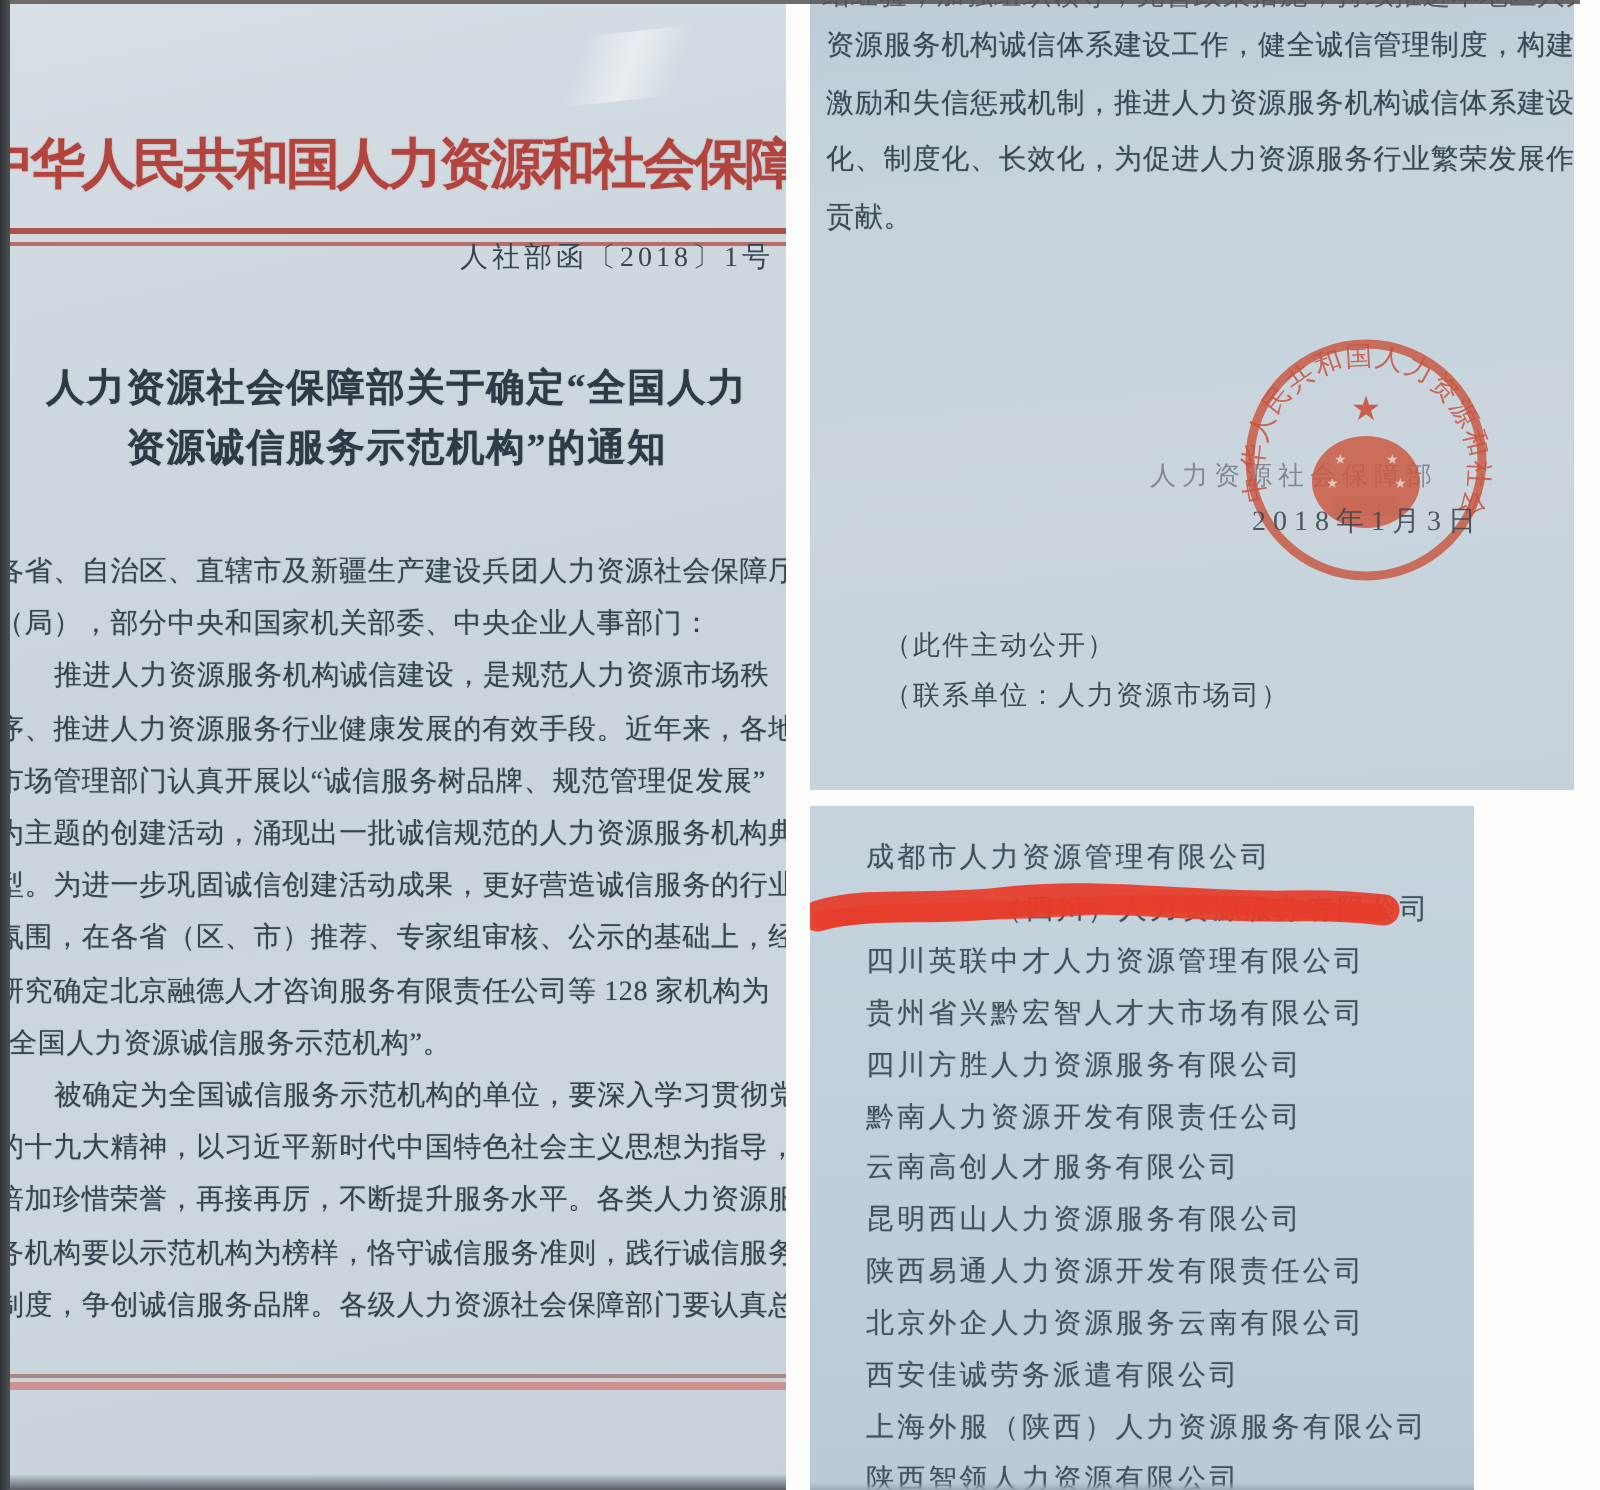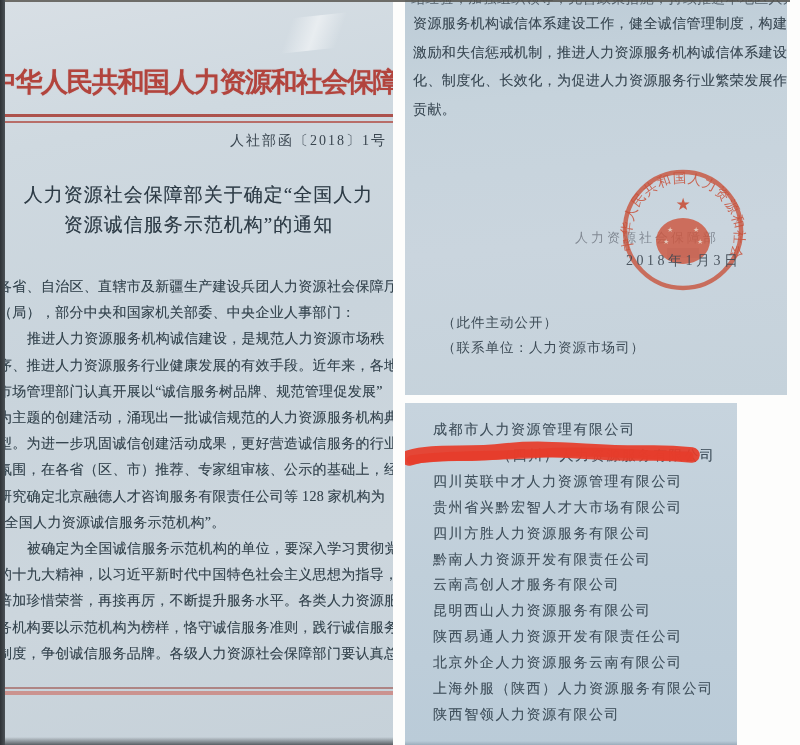--- a/index.html
+++ b/index.html
@@ -42,26 +42,26 @@
   .red-header {
     position:absolute; top:62px; left:-14px; white-space:nowrap;
     font-size:27px; font-weight:bold; letter-spacing:-1.5px;
     color:#b2443d; text-shadow:0 0 1px rgba(178,68,61,.45);
   }
   .red-rule-top { position:absolute; top:112px; left:0; width:100%; }
   .red-rule-top .l1 { height:3px; background:#a8423c; opacity:.9; }
   .red-rule-top .gap { height:4px; }
   .red-rule-top .l2 { height:2px; background:#b45a54; opacity:.85; }
   .doc-number {
-    position:absolute; top:130px; right:6px;
+    position:absolute; top:118px; right:6px;
     font-size:14px; letter-spacing:2px; color:#39454f;
   }
   .doc-title {
     position:absolute; top:178px; left:0; width:100%; text-align:center;
-    font-size:19px; font-weight:normal; line-height:30px; letter-spacing:1px;
+    font-size:19px; font-weight:bold; line-height:30px; letter-spacing:1px;
     color:#2d3b46; text-shadow:0 0 .6px rgba(45,59,70,.5);
   }
   .body-left {
     position:absolute; top:272px; left:-6px; width:404px;
     font-size:14px; line-height:26.2px; letter-spacing:.3px;
     color:#35454f; white-space:nowrap;
     text-shadow:0 0 .6px rgba(53,69,79,.45);
   }
   .body-left .indent { padding-left:29px; }
   .red-rule-bottom { position:absolute; top:685px; left:0; width:100%; }
@@ -207,20 +207,21 @@
       <div>成都市人力资源管理有限公司</div>
       <div class="obscured">（四川）人力资源服务有限公司</div>
       <div>四川英联中才人力资源管理有限公司</div>
       <div>贵州省兴黔宏智人才大市场有限公司</div>
       <div>四川方胜人力资源服务有限公司</div>
       <div>黔南人力资源开发有限责任公司</div>
       <div>云南高创人才服务有限公司</div>
       <div>昆明西山人力资源服务有限公司</div>
       <div>陕西易通人力资源开发有限责任公司</div>
       <div>北京外企人力资源服务云南有限公司</div>
+      <div>西安佳诚劳务派遣有限公司</div>
       <div>上海外服（陕西）人力资源服务有限公司</div>
       <div>陕西智领人力资源有限公司</div>
     </div>
 
     <svg class="marker-svg" viewBox="0 0 300 34">
       <path d="M4,21 C30,13 60,19 100,14 C145,9 190,17 240,16 C262,15.5 278,17 287,18" fill="none" stroke="#e63c2a" stroke-width="15.5" stroke-linecap="round" opacity="0.93"></path>
       <path d="M6,23 C40,17 90,20 140,16 C190,12 240,19 284,19" fill="none" stroke="#e63c2a" stroke-width="9" stroke-linecap="round" opacity="0.85"></path>
     </svg>
 
     <div id="edge-bottom-right"></div>

